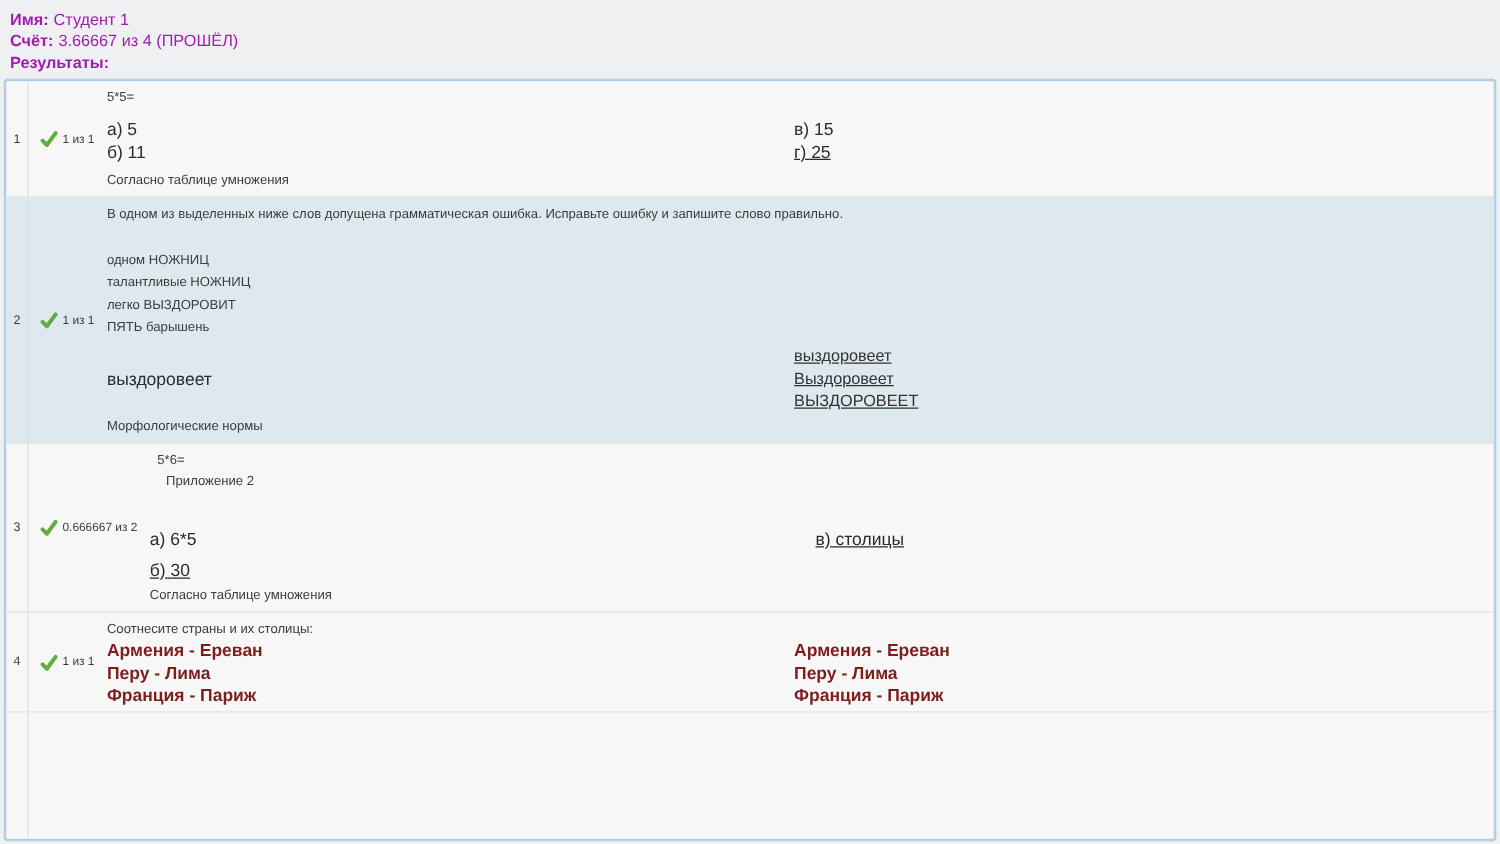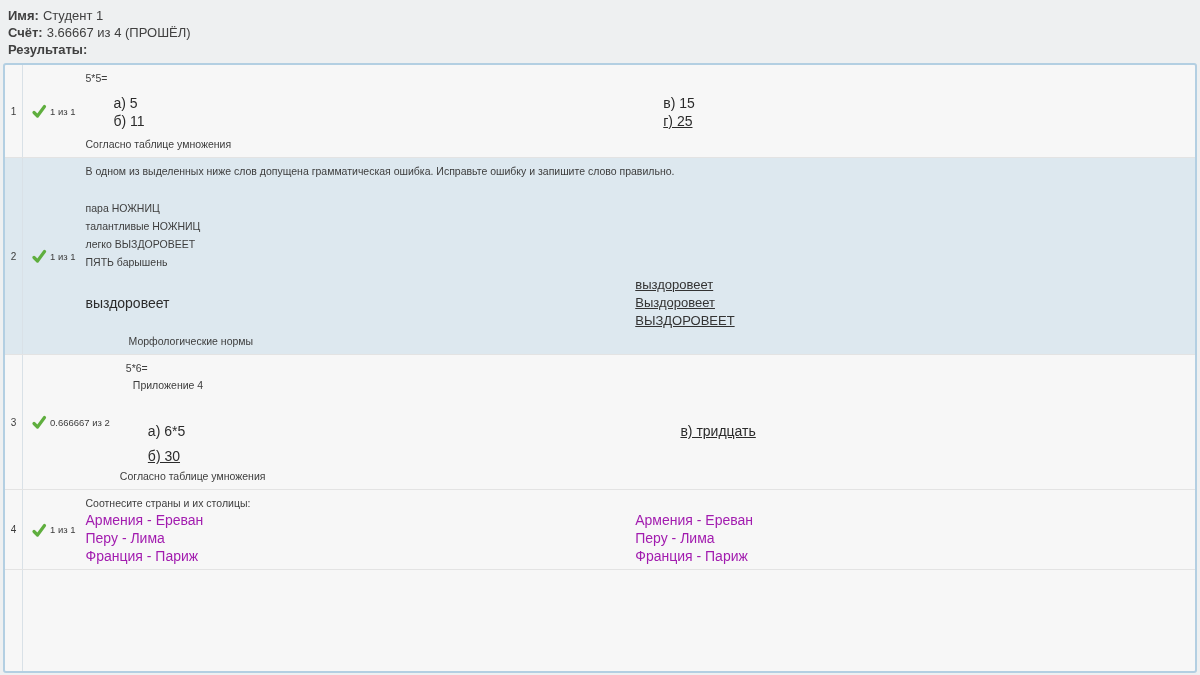--- a/index.html
+++ b/index.html
@@ -5,21 +5,21 @@
   * { margin:0; padding:0; box-sizing:border-box; }
   html,body { width:1200px; height:675px; overflow:hidden; }
   body {
     background:#eef0f1;
     font-family:"Liberation Sans", sans-serif;
     color:#3c3c3c;
   }
   .page { padding:5px 3px 0 3px; }
 
   
-  .hdr { padding:2px 5px 5px 5px; font-size:13px; color:#404040; }
+  .hdr { padding:2px 5px 5px 5px; font-size:13px; color:#a21caf; }
   .hdr-line { line-height:17px; }
   .lbl { font-weight:bold; margin-right:4px; }
 
   
   .results-table {
     background:#f7f7f7;
     border:2px solid #b3cfe2;
     border-radius:3px;
   }
   .q-row { display:flex; border-bottom:1px solid #e3e3e3; }
@@ -40,48 +40,48 @@
   }
   .score-text { font-size:9.5px; white-space:nowrap; color:#3c3c3c; }
   .check { width:16px; height:16px; display:block; }
 
   .q-content { flex:1; padding:4px 10px 4px 5px; }
   .small { font-size:10.5px; line-height:13px; color:#3d3d3d; }
   .q-prompt { margin-top:3px; }
   .q-footer { margin-top:7px; margin-bottom:2px; }
 
   .opt-grid { display:grid; grid-template-columns:1fr 1fr; }
-  .opt { font-size:14px; line-height:18px; color:#2b2b2b;margin-left:28px; }
+  .opt { font-size:14px; line-height:18px; color:#2b2b2b; }
   .bold { font-weight:normal; }
   .underline { text-decoration:underline; }
 
   
   .r1 .opt-grid { margin-top:9px; }
   .r1 .q-footer { margin-top:8px; }
 
   
   .r2 .word-list { margin-top:21px; }
   .r2 .word-item { line-height:18px; }
   .r2 .ans-grid { display:grid; grid-template-columns:1fr 1fr; margin-top:5px; }
   .r2 .student-ans-wrap { display:flex; align-items:center; }
   .r2 .student-ans { font-size:14px; color:#2b2b2b; }
   .r2 .correct-ans { font-size:13px; line-height:18px; color:#333; text-decoration:underline; }
-  .r2 .q-footer { margin-top:5px;margin-left:43px; }
+  .r2 .q-footer { margin-top:5px; }
 
   
   .r3 .q-prompt { padding-left:6px; }
   .r3 .attachment { padding-left:13px; margin-top:4px; }
   .r3 .opt-grid { margin-top:30px; }
   .r3 .opt { line-height:18px; }
   .r3 .opt + .opt { margin-top:7px; }
   .r3 .q-footer { margin-top:5px; }
 
   
   .r4 .pair-grid { display:grid; grid-template-columns:1fr 1fr; margin-top:1px; }
-  .r4 .pair { font-size:14px; font-weight:normal; line-height:18px; color:#a21caf; }
+  .r4 .pair { font-size:14px; font-weight:bold; line-height:18px; color:#7f1d1d; }
 
   .q-row.empty-row { height:101px; }
 </style>
 </head>
 <body>
 
 <div class="page">
 
   <div class="hdr">
     <div class="hdr-line"><span class="lbl">Имя:</span><span>Студент 1</span></div>
@@ -119,23 +119,23 @@
       <div class="q-num">2</div>
       <div class="q-score">
         <svg class="check" viewBox="0 0 16 16">
             <path d="M3 9.5 L6.5 13 L13.5 3.5" fill="none" stroke="#5fae3e" stroke-width="3.2" stroke-linecap="round" stroke-linejoin="round"></path>
           </svg>
         <span class="score-text">1 из 1</span>
       </div>
       <div class="q-content">
         <div class="small q-prompt">В одном из выделенных ниже слов допущена грамматическая ошибка. Исправьте ошибку и запишите слово правильно.</div>
         <div class="word-list">
-          <div class="small word-item">пара НОЖНИЦ</div>
+          <div class="small word-item">одном НОЖНИЦ</div>
           <div class="small word-item">талантливые НОЖНИЦ</div>
-          <div class="small word-item">легко ВЫЗДОРОВЕЕТ</div>
+          <div class="small word-item">легко ВЫЗДОРОВИТ</div>
           <div class="small word-item">ПЯТЬ барышень</div>
         </div>
         <div class="ans-grid">
           <div class="student-ans-wrap">
             <span class="student-ans">выздоровеет</span>
           </div>
           <div>
             <div class="correct-ans">выздоровеет</div>
             <div class="correct-ans">Выздоровеет</div>
             <div class="correct-ans">ВЫЗДОРОВЕЕТ</div>
@@ -148,28 +148,28 @@
     <div class="q-row r3">
       <div class="q-num">3</div>
       <div class="q-score">
         <svg class="check" viewBox="0 0 16 16">
             <path d="M3 9.5 L6.5 13 L13.5 3.5" fill="none" stroke="#5fae3e" stroke-width="3.2" stroke-linecap="round" stroke-linejoin="round"></path>
           </svg>
         <span class="score-text">0.666667 из 2</span>
       </div>
       <div class="q-content">
         <div class="small q-prompt">5*6=</div>
-        <div class="small attachment">Приложение 4</div>
+        <div class="small attachment">Приложение 2</div>
         <div class="opt-grid">
           <div>
             <div class="opt bold">а) 6*5</div>
             <div class="opt bold underline">б) 30</div>
           </div>
           <div>
-            <div class="opt bold underline">в) тридцать</div>
+            <div class="opt bold underline">в) столицы</div>
           </div>
         </div>
         <div class="small q-footer">Согласно таблице умножения</div>
       </div>
     </div>
 
     <div class="q-row r4">
       <div class="q-num">4</div>
       <div class="q-score">
         <svg class="check" viewBox="0 0 16 16">

